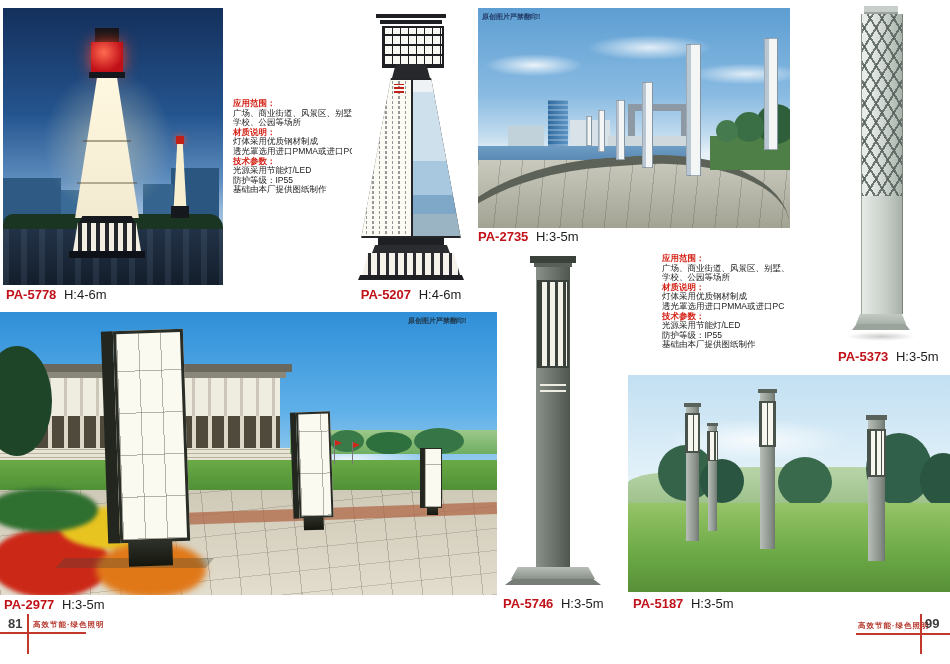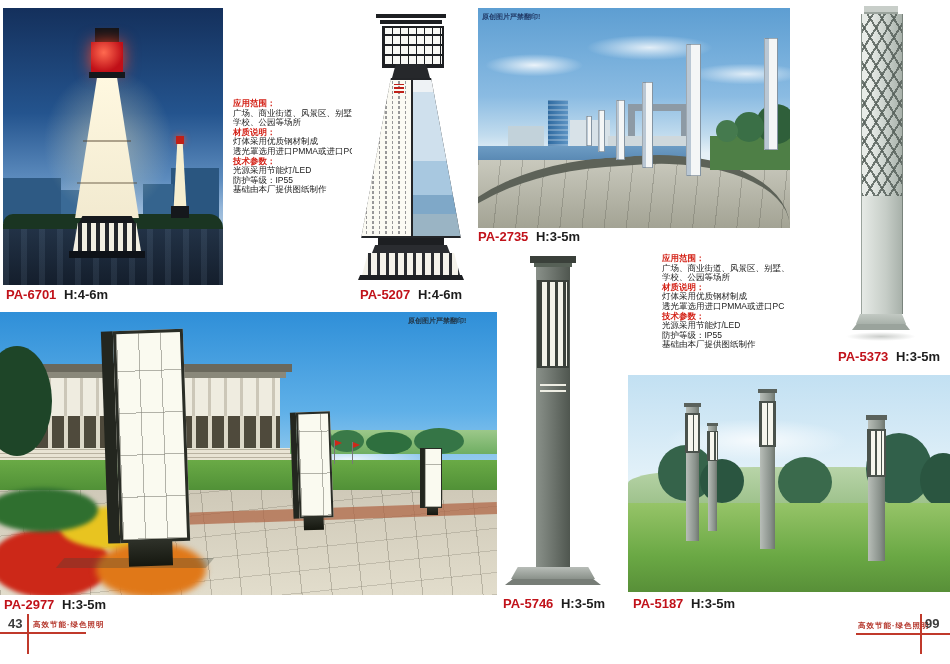--- a/index.html
+++ b/index.html
@@ -6,21 +6,21 @@
   #page{position:relative;width:950px;height:664px;background:#fff;overflow:hidden;
         font-family:"Liberation Sans",sans-serif;}
   .photo{position:absolute;overflow:hidden;}
   .photo *{position:absolute;}
   .render{position:absolute;overflow:hidden;background:#fff;}
   .render *{position:absolute;}
 
   
   .plabel{position:absolute;font-size:13px;font-weight:bold;white-space:nowrap;}
   .pcode{color:#c1121a;}
-  .pheight{color:#1d1d1d;margin-left:4px;font-weight:bold;}
+  .pheight{color:#1d1d1d;margin-left:4px;font-weight:normal;}
 
   
   .spec{position:absolute;width:160px;font-size:8.5px;line-height:9.6px;color:#1a1a1a;}
   .spec-h{color:#d42318;font-weight:bold;}
 
   
   .wm{position:absolute;font-size:7px;font-weight:bold;color:rgba(25,45,90,.9);white-space:nowrap;}
 
   
   .pgnum{position:absolute;font-size:13px;font-weight:bold;color:#3c3c3c;}
@@ -149,21 +149,21 @@
       <div style="left:24px;top:44px;width:36px;height:6px;background:#15181c;"></div>
       <div class="t1-body" style="left:0;top:50px;width:84px;height:140px;clip-path:polygon(38% 0,62% 0,88% 100%,12% 100%);"></div>
       <div style="left:18px;top:112px;width:48px;height:2px;background:rgba(80,65,45,.45);"></div>
       <div style="left:12px;top:154px;width:60px;height:2px;background:rgba(80,65,45,.4);"></div>
       <div style="left:14px;top:188px;width:56px;height:7px;background:#15181c;clip-path:polygon(6% 0,94% 0,100% 100%,0 100%);"></div>
       <div class="t1-slats" style="left:8px;top:195px;width:68px;height:28px;clip-path:polygon(7% 0,93% 0,100% 100%,0 100%);"></div>
       <div style="left:4px;top:223px;width:76px;height:7px;background:#0e1218;"></div>
     </div>
   </div>
   <div class="plabel" style="left:6px;top:287px;">
-    <span class="pcode">PA-6701</span>
+    <span class="pcode">PA-5778</span>
     <span class="pheight">H:4-6m</span>
   </div>
 
   <div class="spec" style="left:233px;top:99px;">
     <div class="spec-h">应用范围：</div>
     <div>广场、商业街道、风景区、别墅、</div>
     <div>学校、公园等场所</div>
     <div class="spec-h">材质说明：</div>
     <div>灯体采用优质钢材制成</div>
     <div>透光罩选用进口PMMA或进口PC</div>
@@ -355,21 +355,21 @@
       <div class="p7-cap" style="position:absolute;left:-2px;top:0;width:21px;height:5px;"></div>
       <div class="p7-shaft" style="position:absolute;left:0;top:5px;width:17px;height:141px;"></div>
       <div class="p7-panel" style="position:absolute;left:-1px;top:14px;width:19px;height:48px;box-sizing:border-box;"></div>
     </div>
   </div>
   <div class="plabel" style="left:633px;top:596px;">
     <span class="pcode">PA-5187</span>
     <span class="pheight">H:3-5m</span>
   </div>
 
-  <div class="pgnum" style="left:8px;top:616px;">43</div>
+  <div class="pgnum" style="left:8px;top:616px;">81</div>
   <div class="fline" style="left:27px;top:614px;width:1.5px;height:40px;"></div>
   <div class="slogan" style="left:33px;top:620px;">高效节能·绿色照明</div>
   <div class="fline" style="left:0;top:632px;width:86px;height:1.5px;"></div>
 
   <div class="slogan" style="left:858px;top:621px;">高效节能·绿色照明</div>
   <div class="fline" style="left:920px;top:614px;width:1.5px;height:40px;"></div>
   <div class="pgnum" style="left:925px;top:616px;">99</div>
   <div class="fline" style="left:856px;top:633px;width:94px;height:1.5px;"></div>
 
 </div>

